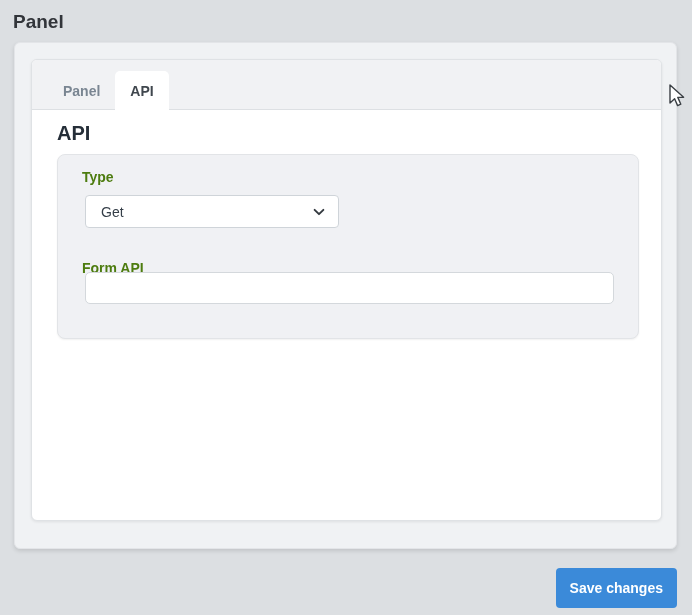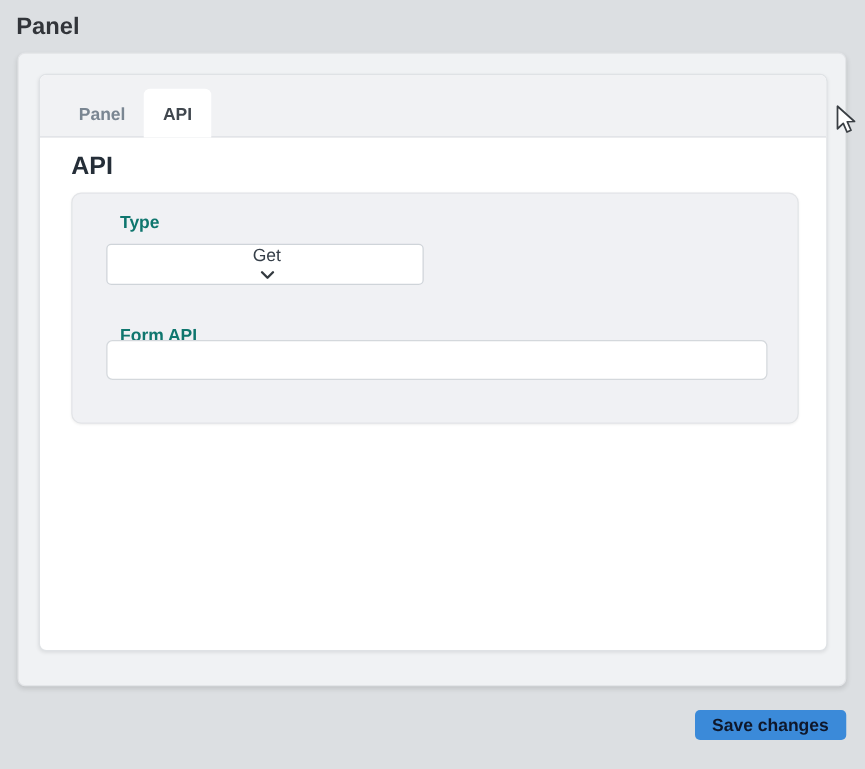--- a/index.html
+++ b/index.html
@@ -72,39 +72,38 @@
     position: absolute;
     left: 25px; top: 94px;
     width: 582px; height: 185px;
     background: #f0f1f4;
     border: 1px solid #e2e4e7;
     border-radius: 8px;
     box-shadow: 0 1px 2px rgba(0,0,0,0.06);
   }
   .field-label {
     position: absolute;
-    left: 38px;
+    left: 24px;
     font-size: 14px;
     font-weight: 700;
-    color: #0f766e;
+    color: #4d7c0f;
   }
   .label-type { top: 14px; }
   .label-form-api { top: 92px; margin-top: 13px; }
   .select-box {
     position: absolute;
     left: 27px; top: 40px;
     width: 254px; height: 33px;
     background: #ffffff;
     border: 1px solid #cfd4d9;
     border-radius: 4px;
     display: flex;
     align-items: center;
     padding: 0 12px 0 15px;
     cursor: pointer;
-    flex-direction: column;
   }
   .select-value {
     flex: 1;
     font-size: 14px;
     color: #353e48;
   }
   .chevron-down {
     width: 14px; height: 14px;
     flex: 0 0 auto;
     display: block;
@@ -122,26 +121,26 @@
     font-family: "Liberation Sans", sans-serif;
     outline: none;
   }
   .footer-buttons {
     position: absolute;
     right: 15px; top: 568px;
     display: flex;
     gap: 14px;
   }
   .btn {
-    height: 24px;
+    height: 40px;
     border: none;
     border-radius: 4px;
     font-size: 14px;
     font-weight: 700;
-    color: #0f172a;
+    color: #ffffff;
     font-family: "Liberation Sans", sans-serif;
     cursor: pointer;
     padding: 0 14px;
   }
   .btn-primary { background: #3b8ad9; }
   .btn-secondary { background: #6e757c; }
   .cursor-arrow {
     position: absolute;
     left: 668px; top: 84px;
     width: 18px; height: 24px;

